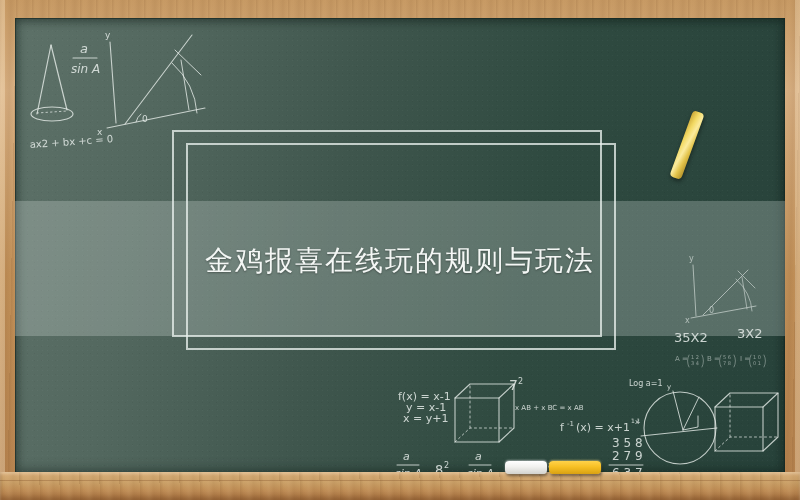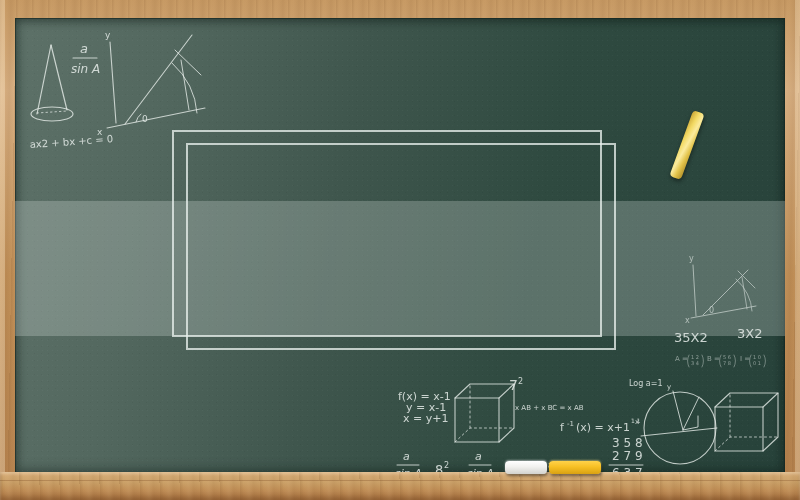--- a/index.html
+++ b/index.html
@@ -357,20 +357,21 @@
       </svg>
     </div>
 
     <div class="light-band"></div>
 
     <div class="title-frames">
       <div class="frame-box frame-outer"></div>
       <div class="frame-box frame-inner"></div>
     </div>
 
+    <div class="headline">金鸡报喜在线玩的规则与玩法</div>
 
     <div class="chalk-stick chalk-diagonal"></div>
 
   </div>
 
   <div class="chalk-ledge"></div>
   <div class="chalk-stick chalk-white"></div>
   <div class="chalk-stick chalk-yellow"></div>
 
 </div>

